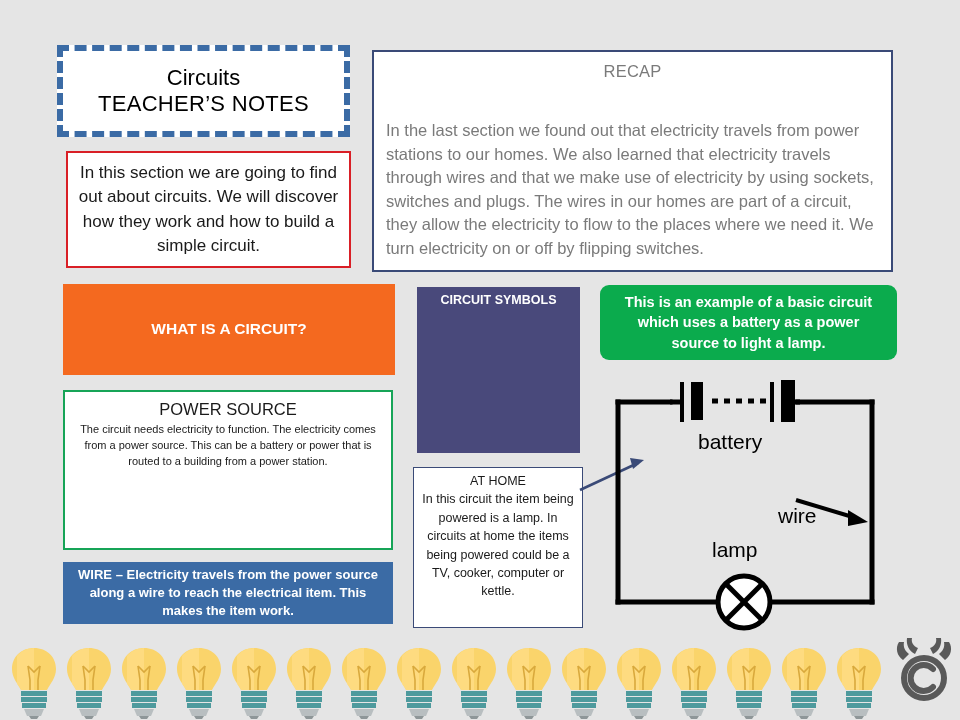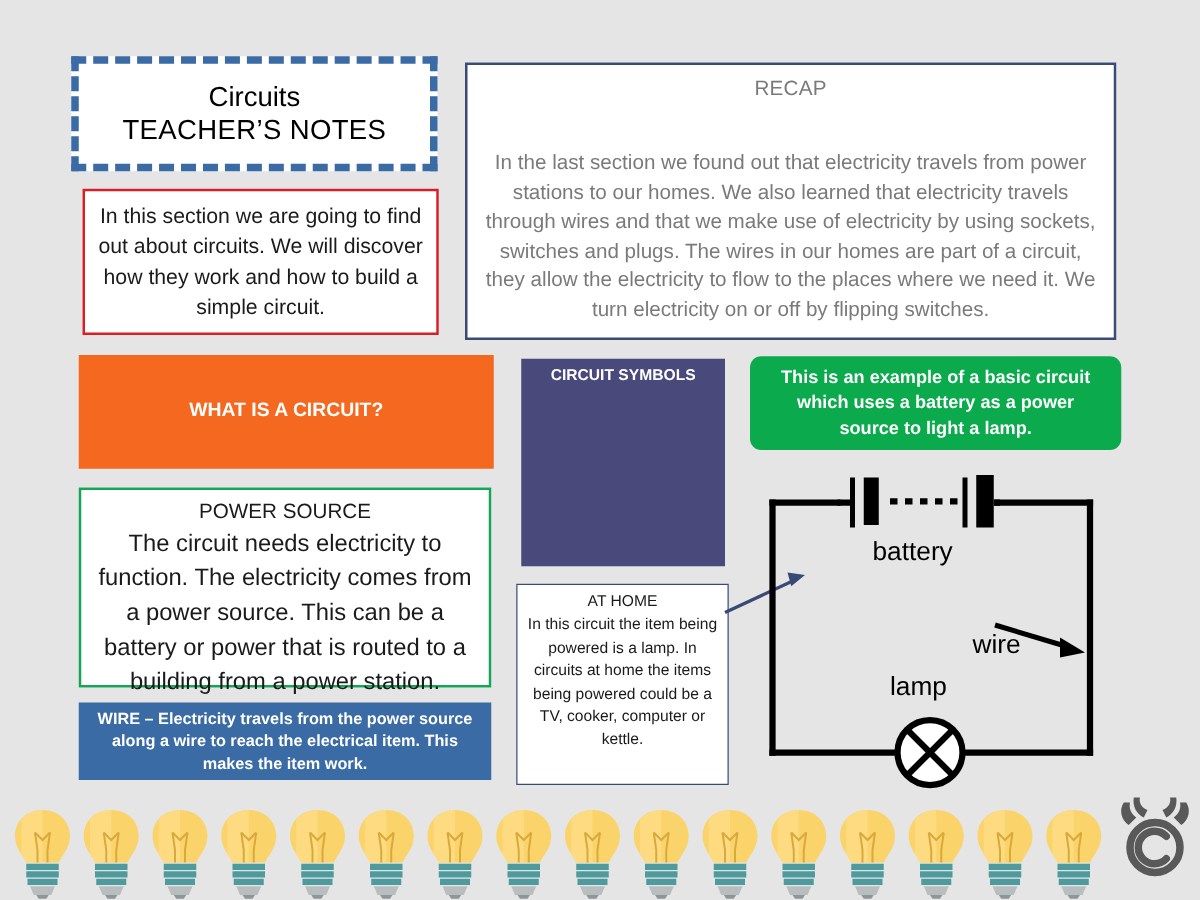--- a/index.html
+++ b/index.html
@@ -50,21 +50,21 @@
     background: #fff;
     padding: 8px 12px 6px;
     display: flex; flex-direction: column; align-items: center; gap: 36px;
   }
   #recap-box .rtitle {
     font-size: 16.5px; color: #7a7a7a; text-align: center;
     line-height: 1.42; letter-spacing: .2px;
   }
   #recap-box .rbody {
     margin: 0; font-size: 16.5px; color: #7a7a7a;
-    text-align: center; line-height: 1.42;
+    line-height: 1.42;
   }
 
   
   #what-box {
     position: absolute; left: 63px; top: 284px;
     width: 332px; height: 91px;
     background: #F4691F;
     display: flex; flex-direction: column;
     align-items: center; justify-content: center;
     padding: 2px 22px;
@@ -105,21 +105,21 @@
     position: absolute; left: 63px; top: 390px;
     width: 330px; height: 160px;
     border: 2px solid #16A457; background: #fff;
     padding: 6px 8px;
     display: flex; flex-direction: column; align-items: center;
   }
   #power-box .ptitle {
     font-size: 16.5px; color: #1a1a1a; text-align: center; line-height: 1.45;
   }
   #power-box .pbody {
-    margin: 0; font-size: 19px; color: #1a1a1a;
+    margin: 0; font-size: 11px; color: #1a1a1a;
     text-align: center; line-height: 1.45;
   }
 
   
   #wire-box {
     position: absolute; left: 63px; top: 562px;
     width: 330px; height: 62px;
     background: #3B6BA5;
     display: flex; align-items: center; justify-content: flex-start;
     padding: 4px 10px;

